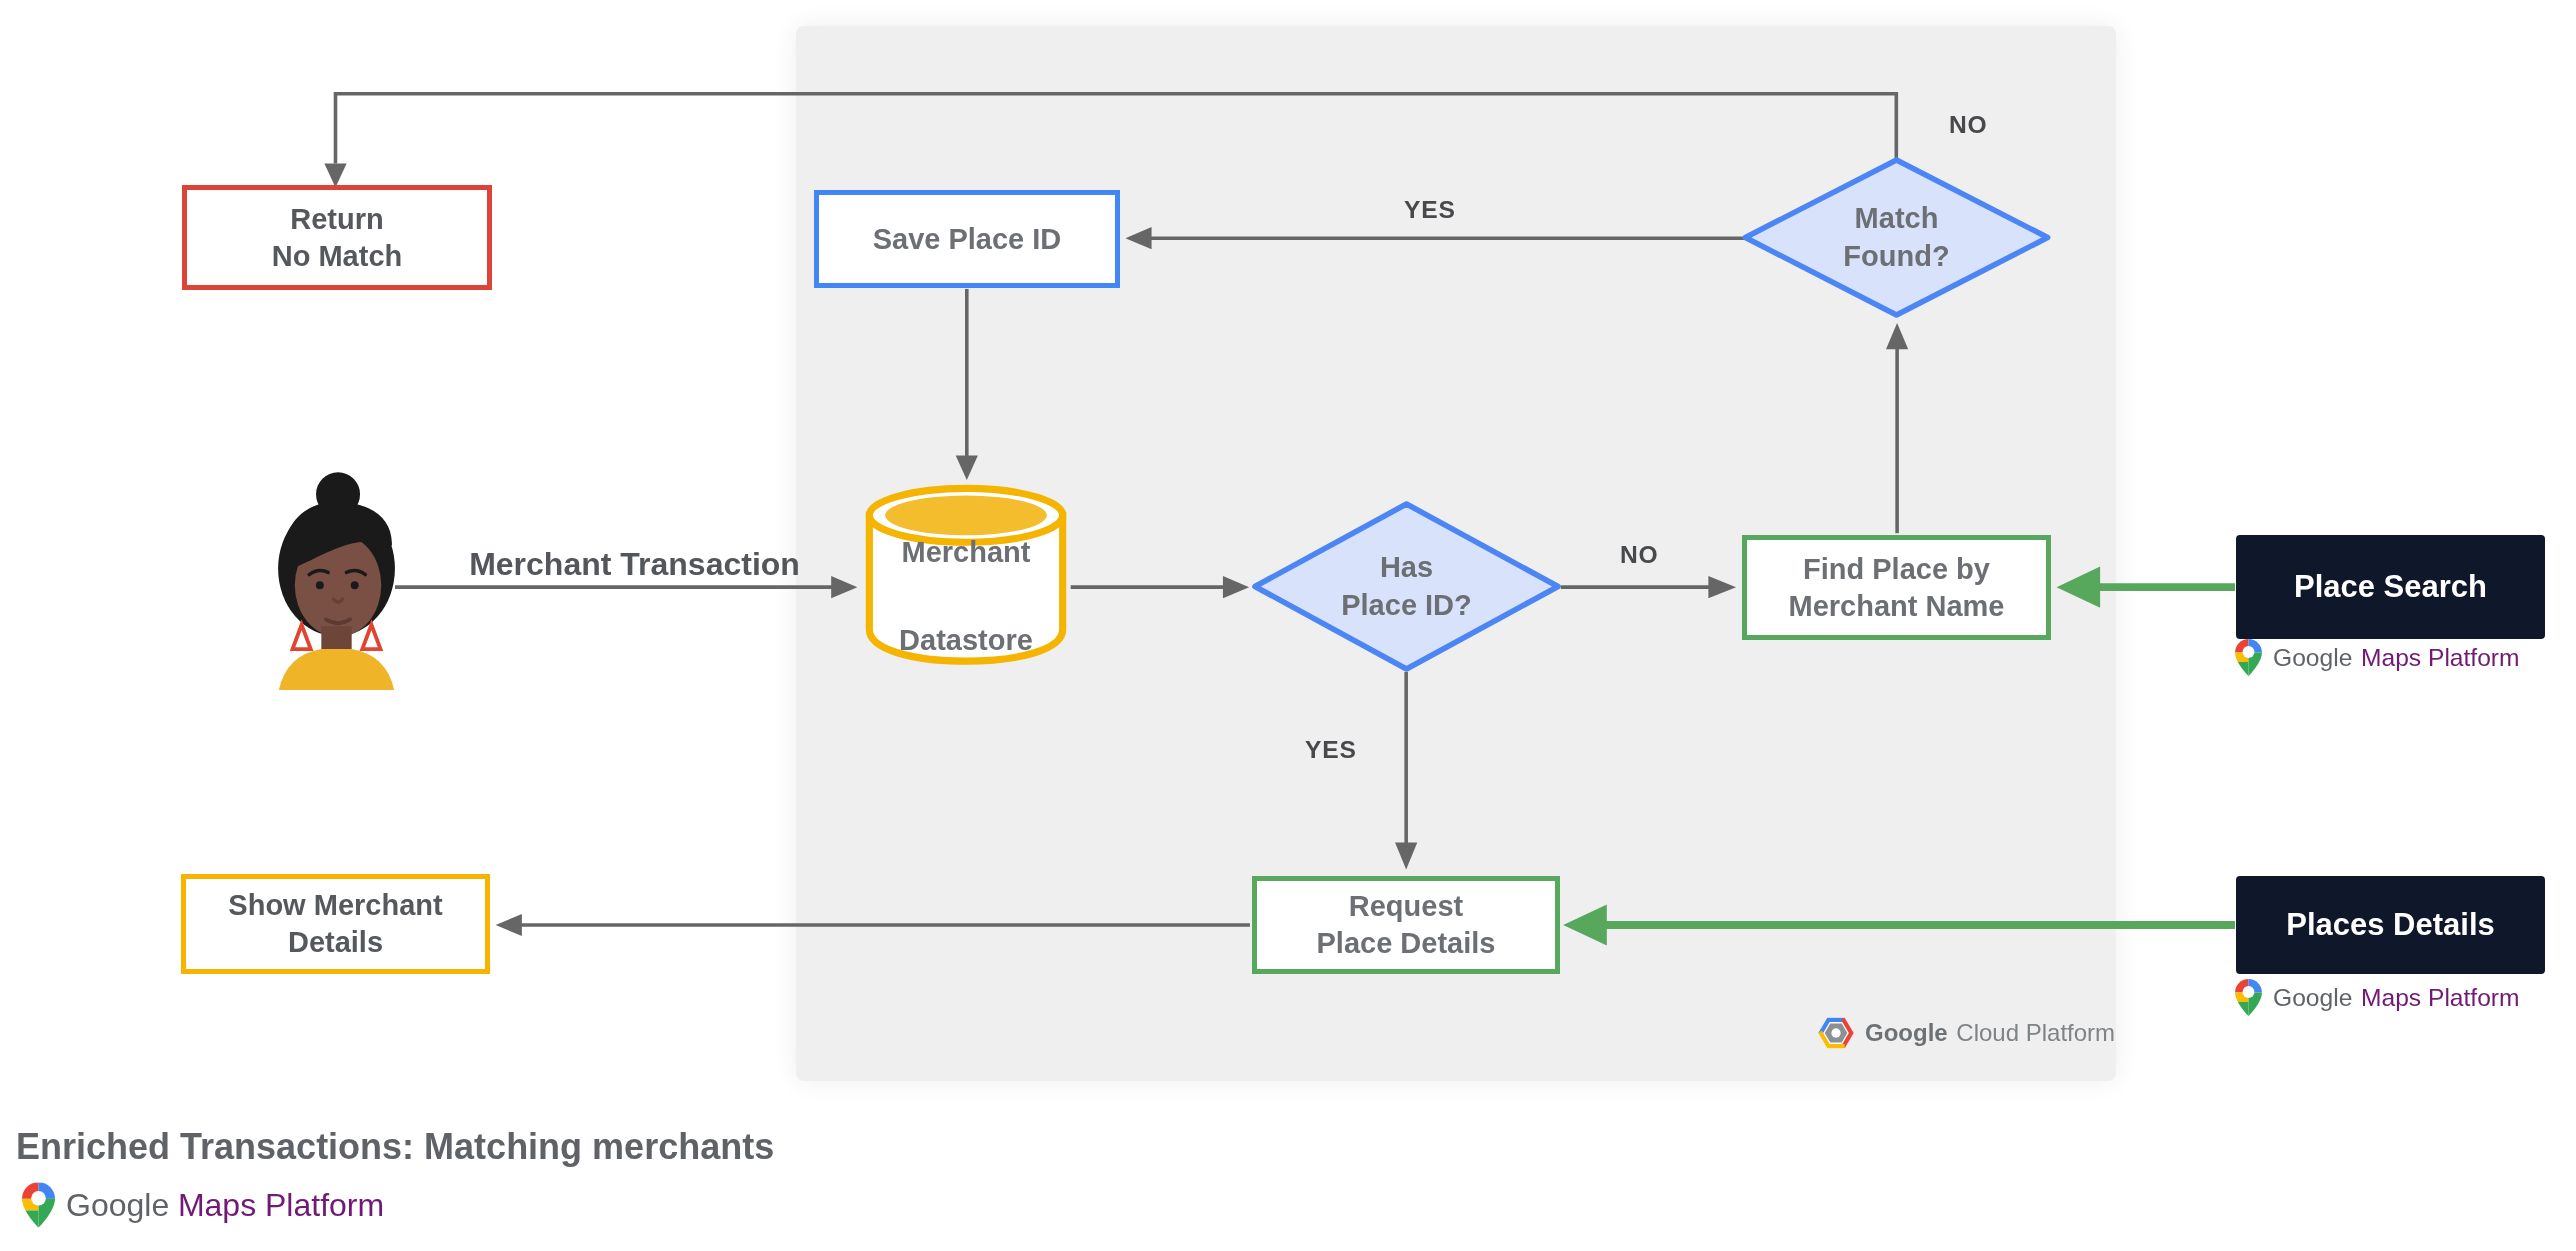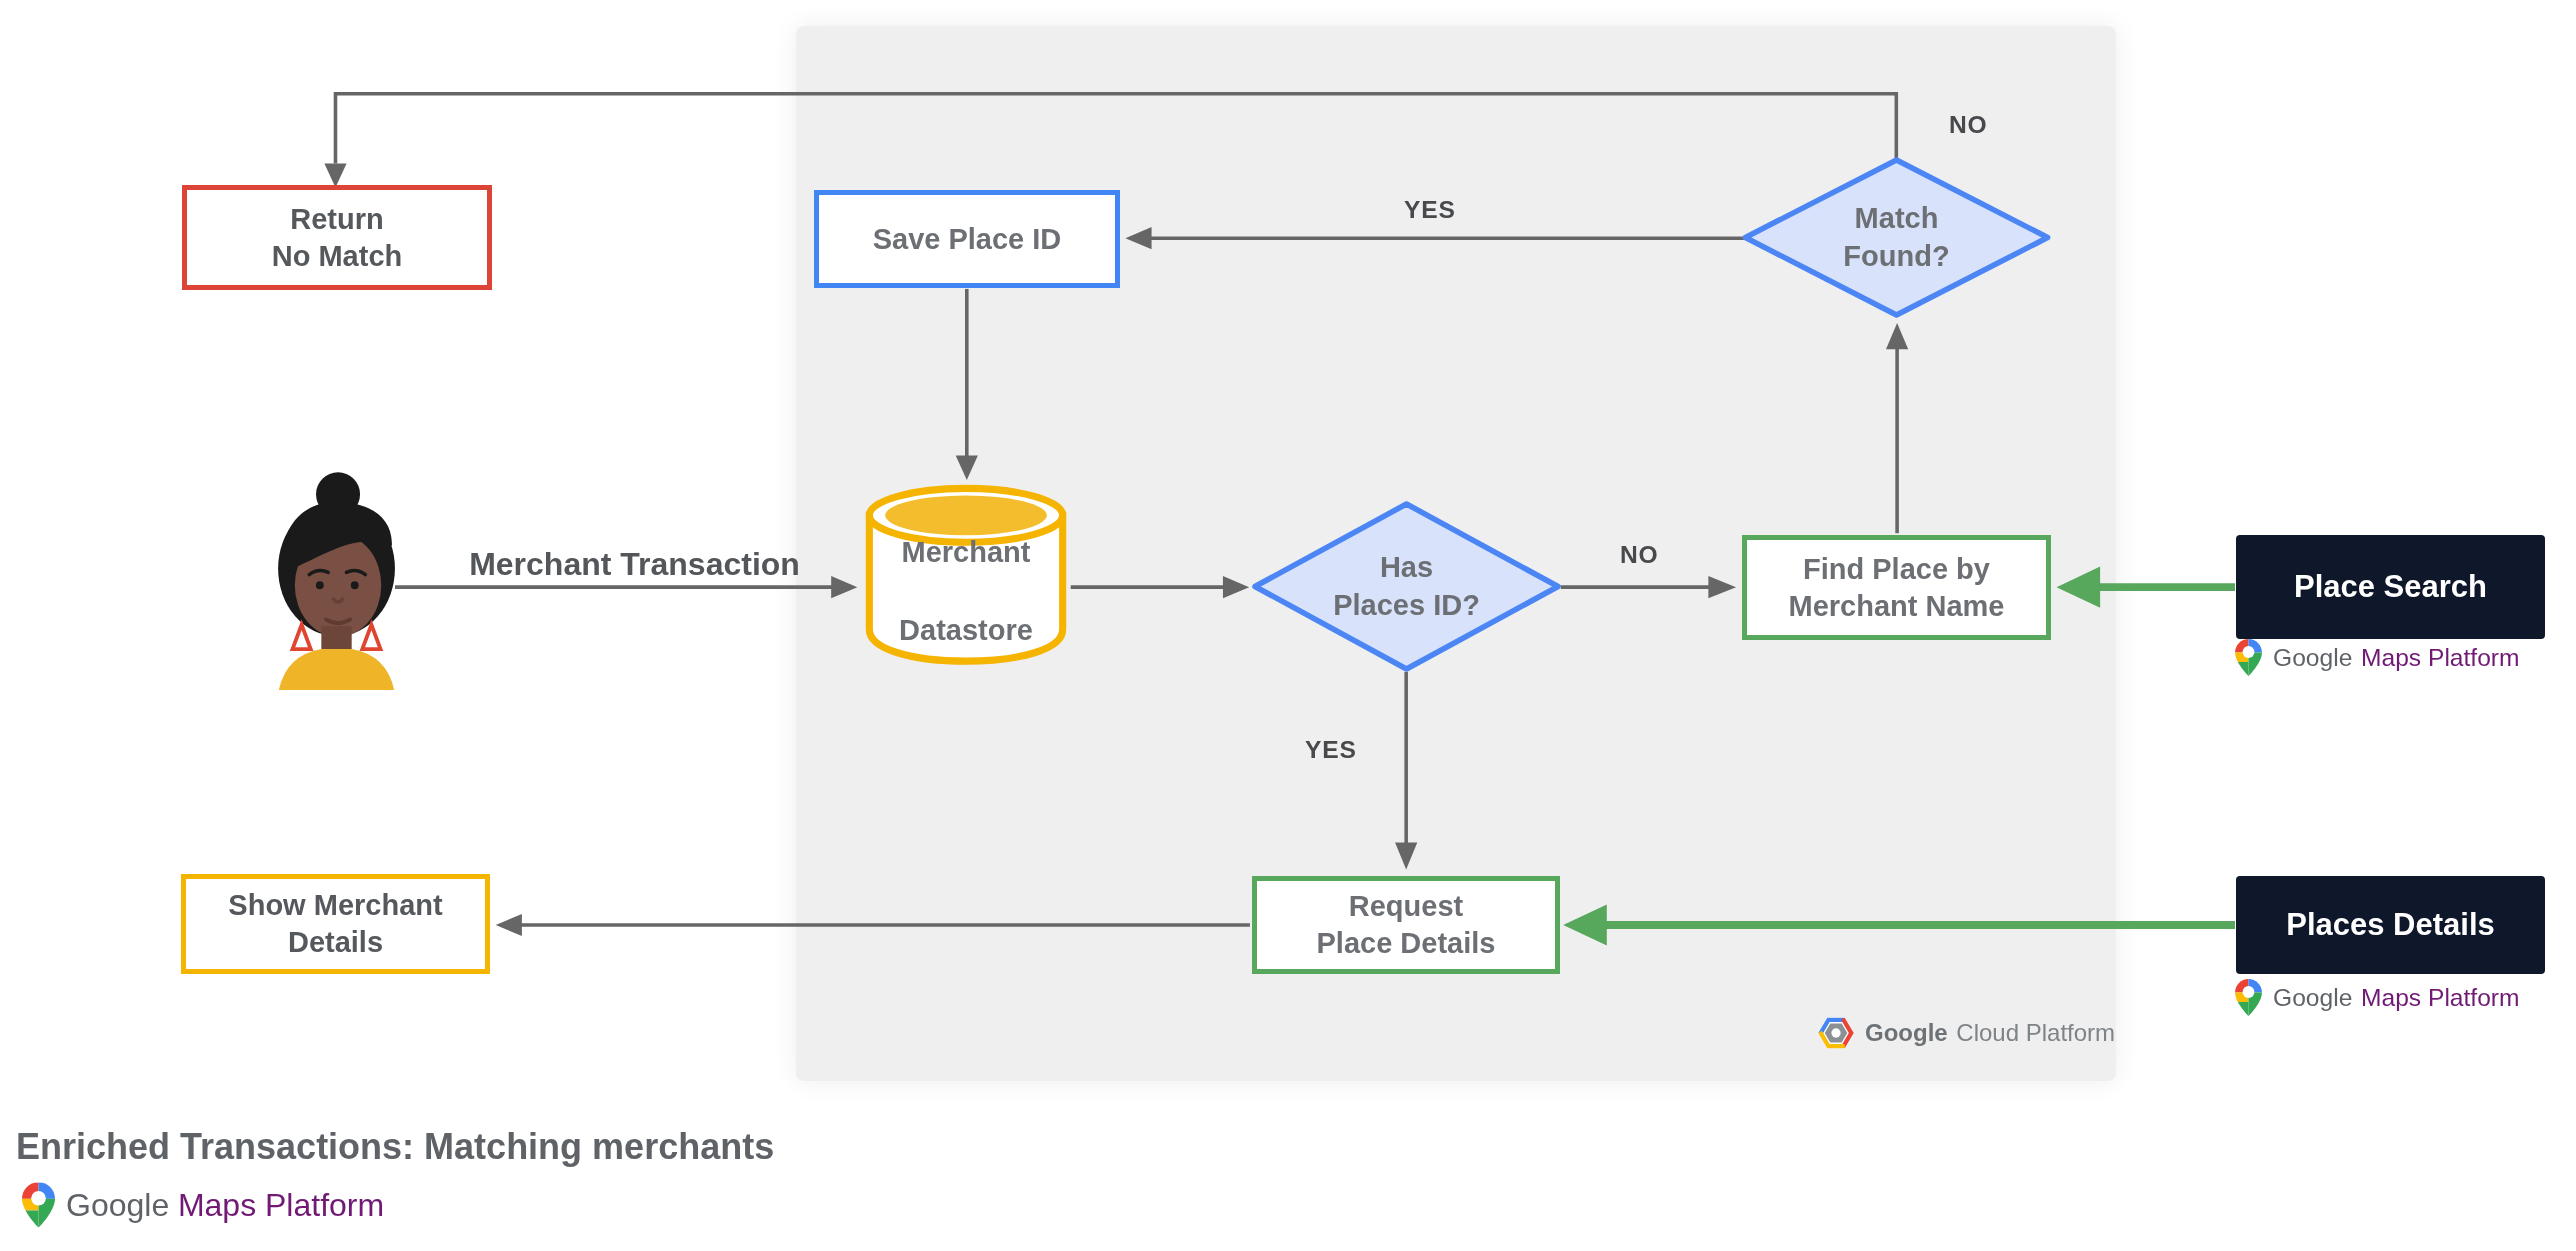--- a/index.html
+++ b/index.html
@@ -32,22 +32,22 @@
   .diamond svg{position:absolute;left:0;top:0;}
   .diamond .dtext{
     position:absolute;left:0;top:0;right:0;bottom:0;
     display:flex;flex-direction:column;align-items:center;justify-content:center;
     text-align:center;font-size:29px;font-weight:700;line-height:1.3;color:#6C6F73;
   }
   .cyl{position:absolute;left:863px;top:482px;width:206px;height:184px;}
   .cyl svg{position:absolute;left:0;top:0;}
   .cyl .ctext{
     position:absolute;left:0;top:52px;right:0;bottom:6.3px;
-    display:flex;flex-direction:column;align-items:center;justify-content:flex-start;
-    text-align:center;font-size:29px;font-weight:700;line-height:1.3;color:#6C6F73;gap:40px;
+    display:flex;flex-direction:column;align-items:center;justify-content:space-between;
+    text-align:center;font-size:29px;font-weight:700;line-height:1.3;color:#6C6F73;
   }
   .edge-label{
     position:absolute;font-weight:700;font-size:24.6px;color:#47494C;letter-spacing:0.8px;
   }
   .flow-label{
     position:absolute;font-weight:700;font-size:32px;color:#53565A;text-align:center;margin-top:10px;
   }
   .logo-row{position:absolute;display:flex;align-items:center;}
   .logo-row .pin{flex:0 0 auto;margin-right:11px;}
   .logo-row .g1{color:#5F6368;}
@@ -170,21 +170,21 @@
       <span>Datastore</span>
     </div>
   </div>
 
   <div class="diamond" style="left:1251px;top:500px;width:311px;height:173px;">
     <svg width="311" height="173" viewBox="0 0 392 218">
       <polygon points="196,5 387,109 196,213 5,109" fill="#D8E3FB" stroke="#4C85F4" stroke-width="7" stroke-linejoin="round"></polygon>
     </svg>
     <div class="dtext">
       <span>Has</span>
-      <span>Places ID?</span>
+      <span>Place ID?</span>
     </div>
   </div>
 
   <div class="diamond" style="left:1741px;top:156px;width:311px;height:163px;">
     <svg width="311" height="163" viewBox="0 0 392 206">
       <polygon points="196,5 387,103 196,201 5,103" fill="#D8E3FB" stroke="#4C85F4" stroke-width="7" stroke-linejoin="round"></polygon>
     </svg>
     <div class="dtext">
       <span>Match</span>
       <span>Found?</span>

